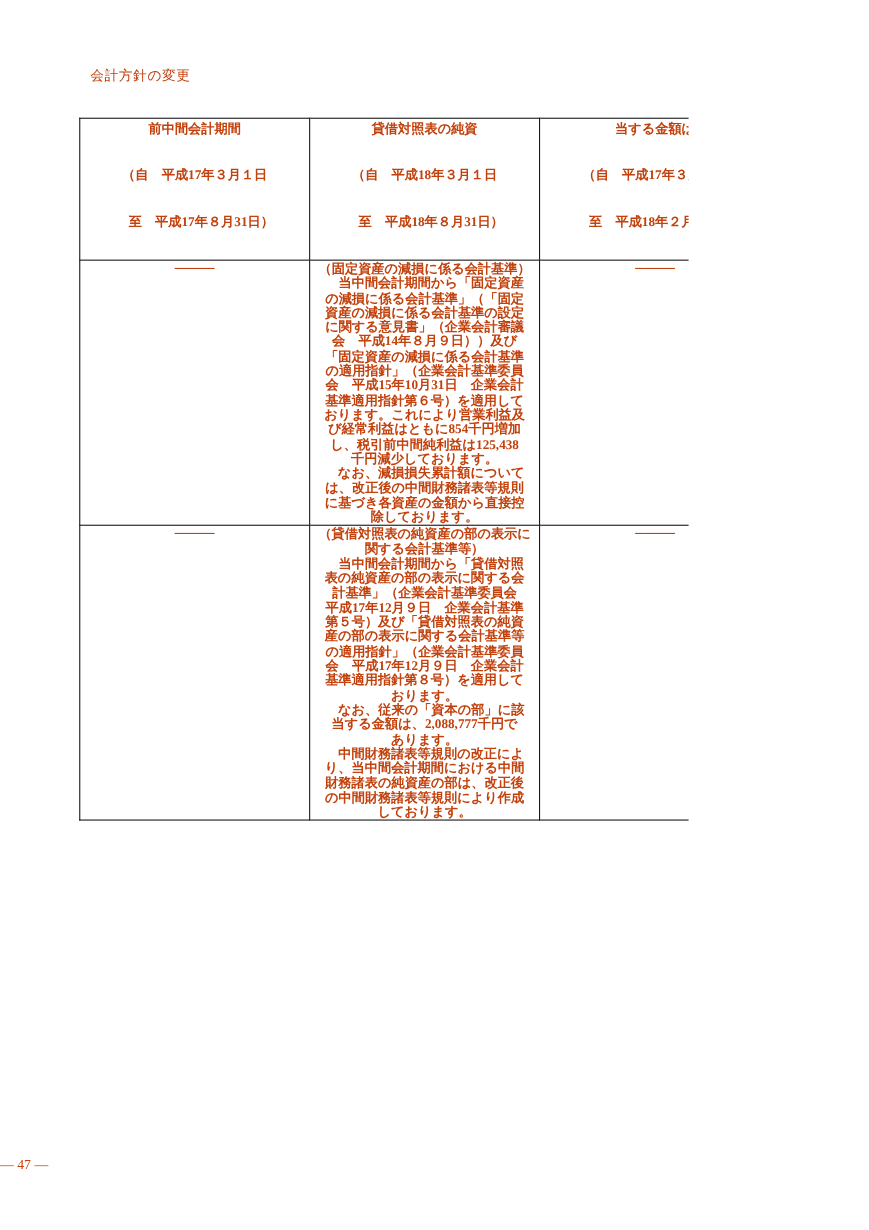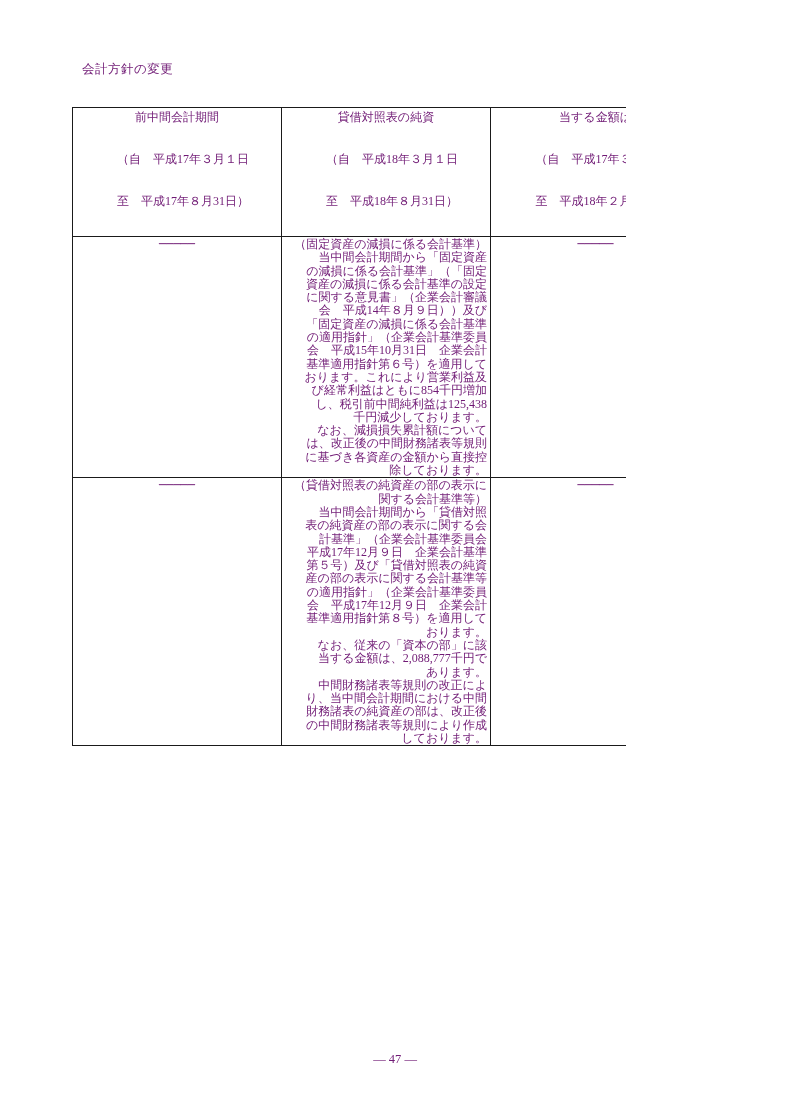--- a/index.html
+++ b/index.html
@@ -3,21 +3,21 @@
 <meta charset="utf-8">
 <style>
   * { margin: 0; padding: 0; box-sizing: border-box; }
   html, body { background: #ffffff; }
   .page {
     position: relative;
     width: 626px;
     height: 1118px;
     background: #ffffff;
     font-family: "Liberation Serif", "DejaVu Serif", serif;
-    color: #701a75;
+    color: #c2410c;
     overflow: hidden;
   }
   .doc-title {
     position: absolute;
     left: 82px;
     top: 61px;
     font-size: 12.5px;
     letter-spacing: 0.5px;
     white-space: nowrap;
   }
@@ -28,32 +28,32 @@
     width: 628px;
     border-collapse: collapse;
     table-layout: fixed;
     border: 1.5px solid #1a1a1a;
   }
   table.policy-table th,
   table.policy-table td {
     border: 1px solid #1a1a1a;
     vertical-align: top;
     overflow: hidden;
-    font-weight: normal;
+    font-weight: bold;
   }
   th.period-header {
     height: 45px;
     text-align: center;
     font-size: 12px;
     line-height: 14px;
     padding-top: 2px;
   }
   .th-dates {
     display: inline-block;
-    text-align: right;
+    text-align: center;
     white-space: pre;
   }
   tr.policy-row-1 > td { height: 239px; }
   tr.policy-row-2 > td { height: 268px; }
   td.dash-cell {
     text-align: center;
     font-size: 12px;
     line-height: 13.3px;
     padding-top: 1px;
   }
@@ -62,28 +62,27 @@
     letter-spacing: 0;
     white-space: nowrap;
   }
   td.body-cell {
     padding: 1px 3px 0 3px;
     font-size: 12px;
     line-height: 13.3px;
   }
   .body-text {
     white-space: pre-line;
-    text-align: right;
+    text-align: center;
   }
   .page-number {
     position: absolute;
     left: 0;
     top: 1052px;
     width: 790px;
-    text-align: center;
     font-size: 12.5px;
     white-space: nowrap;
   }
 </style>
 </head>
 <body>
 
 <div class="page">
 
   <div class="doc-title">会計方針の変更</div>

